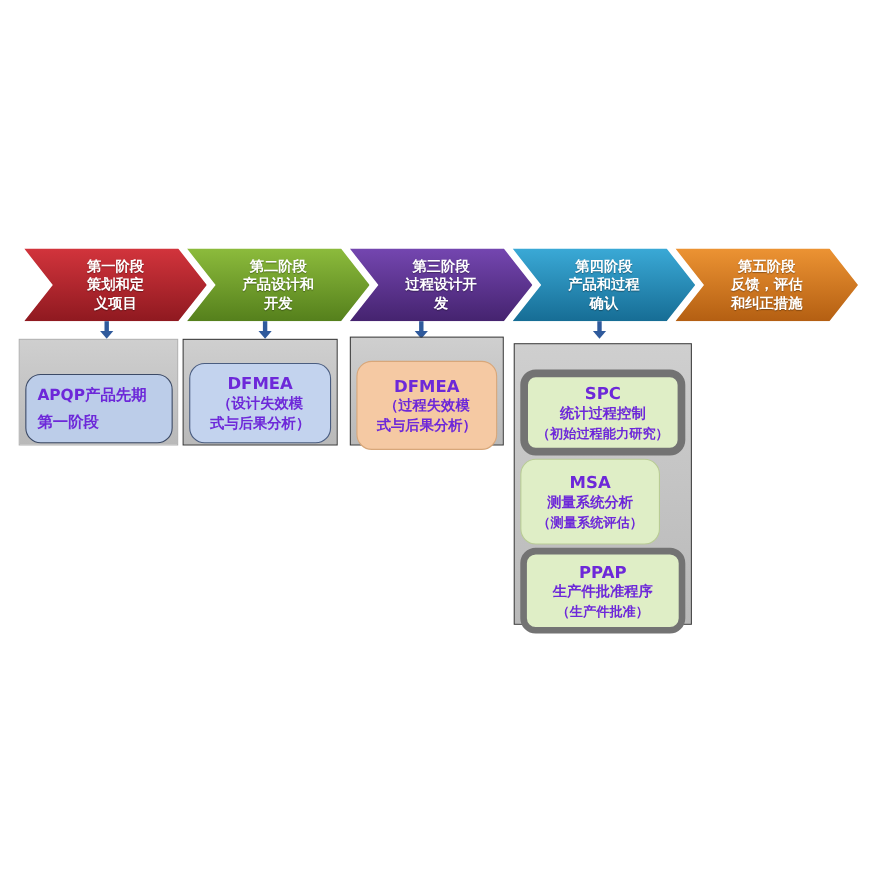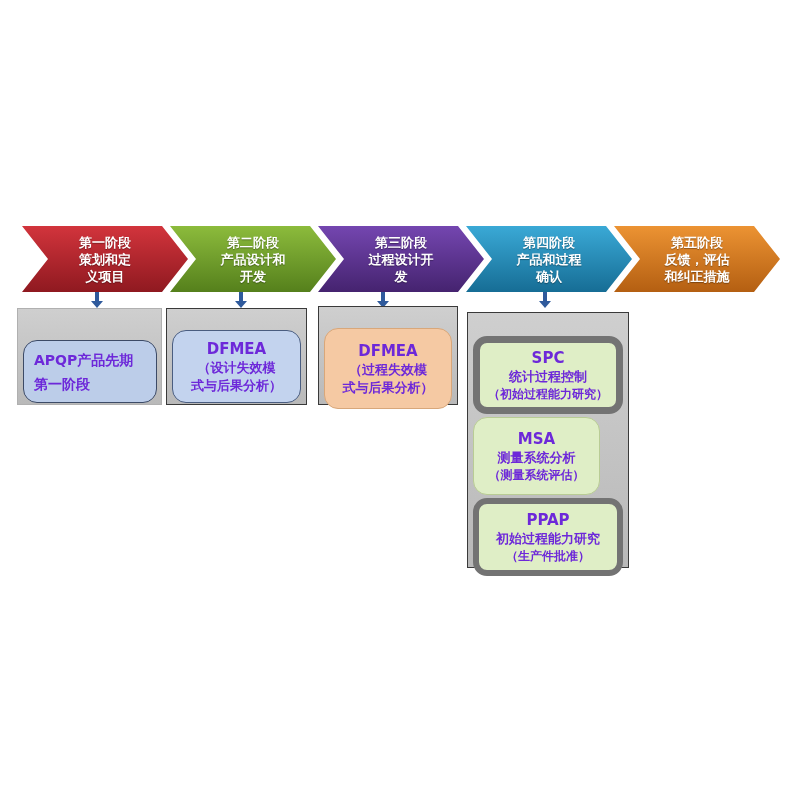--- a/index.html
+++ b/index.html
@@ -158,15 +158,15 @@
   <span class="line">统计过程控制</span>
   <span class="sub">（初始过程能力研究）</span>
 </div>
 <div class="card" style="left:473px; top:401px; width:127px; height:78px; background:#dfeec6; border:1px solid #b9cc95;">
   <span class="title">MSA</span>
   <span class="line">测量系统分析</span>
   <span class="sub">（测量系统评估）</span>
 </div>
 <div class="card" style="left:473px; top:482px; width:150px; height:78px; background:#dfeec6; border:6px solid #737373;">
   <span class="title">PPAP</span>
-  <span class="line">初始过程能力研究</span>
+  <span class="line">生产件批准程序</span>
   <span class="sub">（生产件批准）</span>
 </div>
 
 </body></html>

